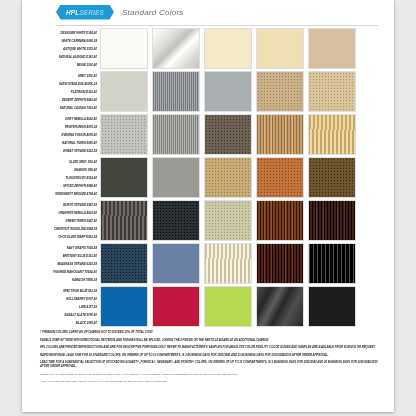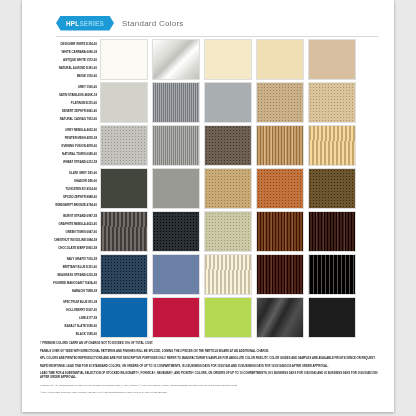--- a/index.html
+++ b/index.html
@@ -17,21 +17,22 @@
   .sheet {
     position: absolute;
     left: 22px; top: 0px;
     width: 372px; height: 412px;
     background: #ffffff;
     box-shadow: 0 1px 3px rgba(0,0,0,0.28), 0 0 0 0.5px rgba(0,0,0,0.06);
   }
   .sheet-inner {
     position: absolute;
     left: 0; top: 0; right: 0; bottom: 0;
-    padding: 13px 16px 6px 16px;
+    padding: 2px 16px 6px 16px;
+    font-style: italic;
   }
   
   .header {
     display: flex;
     align-items: center;
     gap: 8px;
     padding-left: 18px;
     height: 20px;
   }
   .logo {

